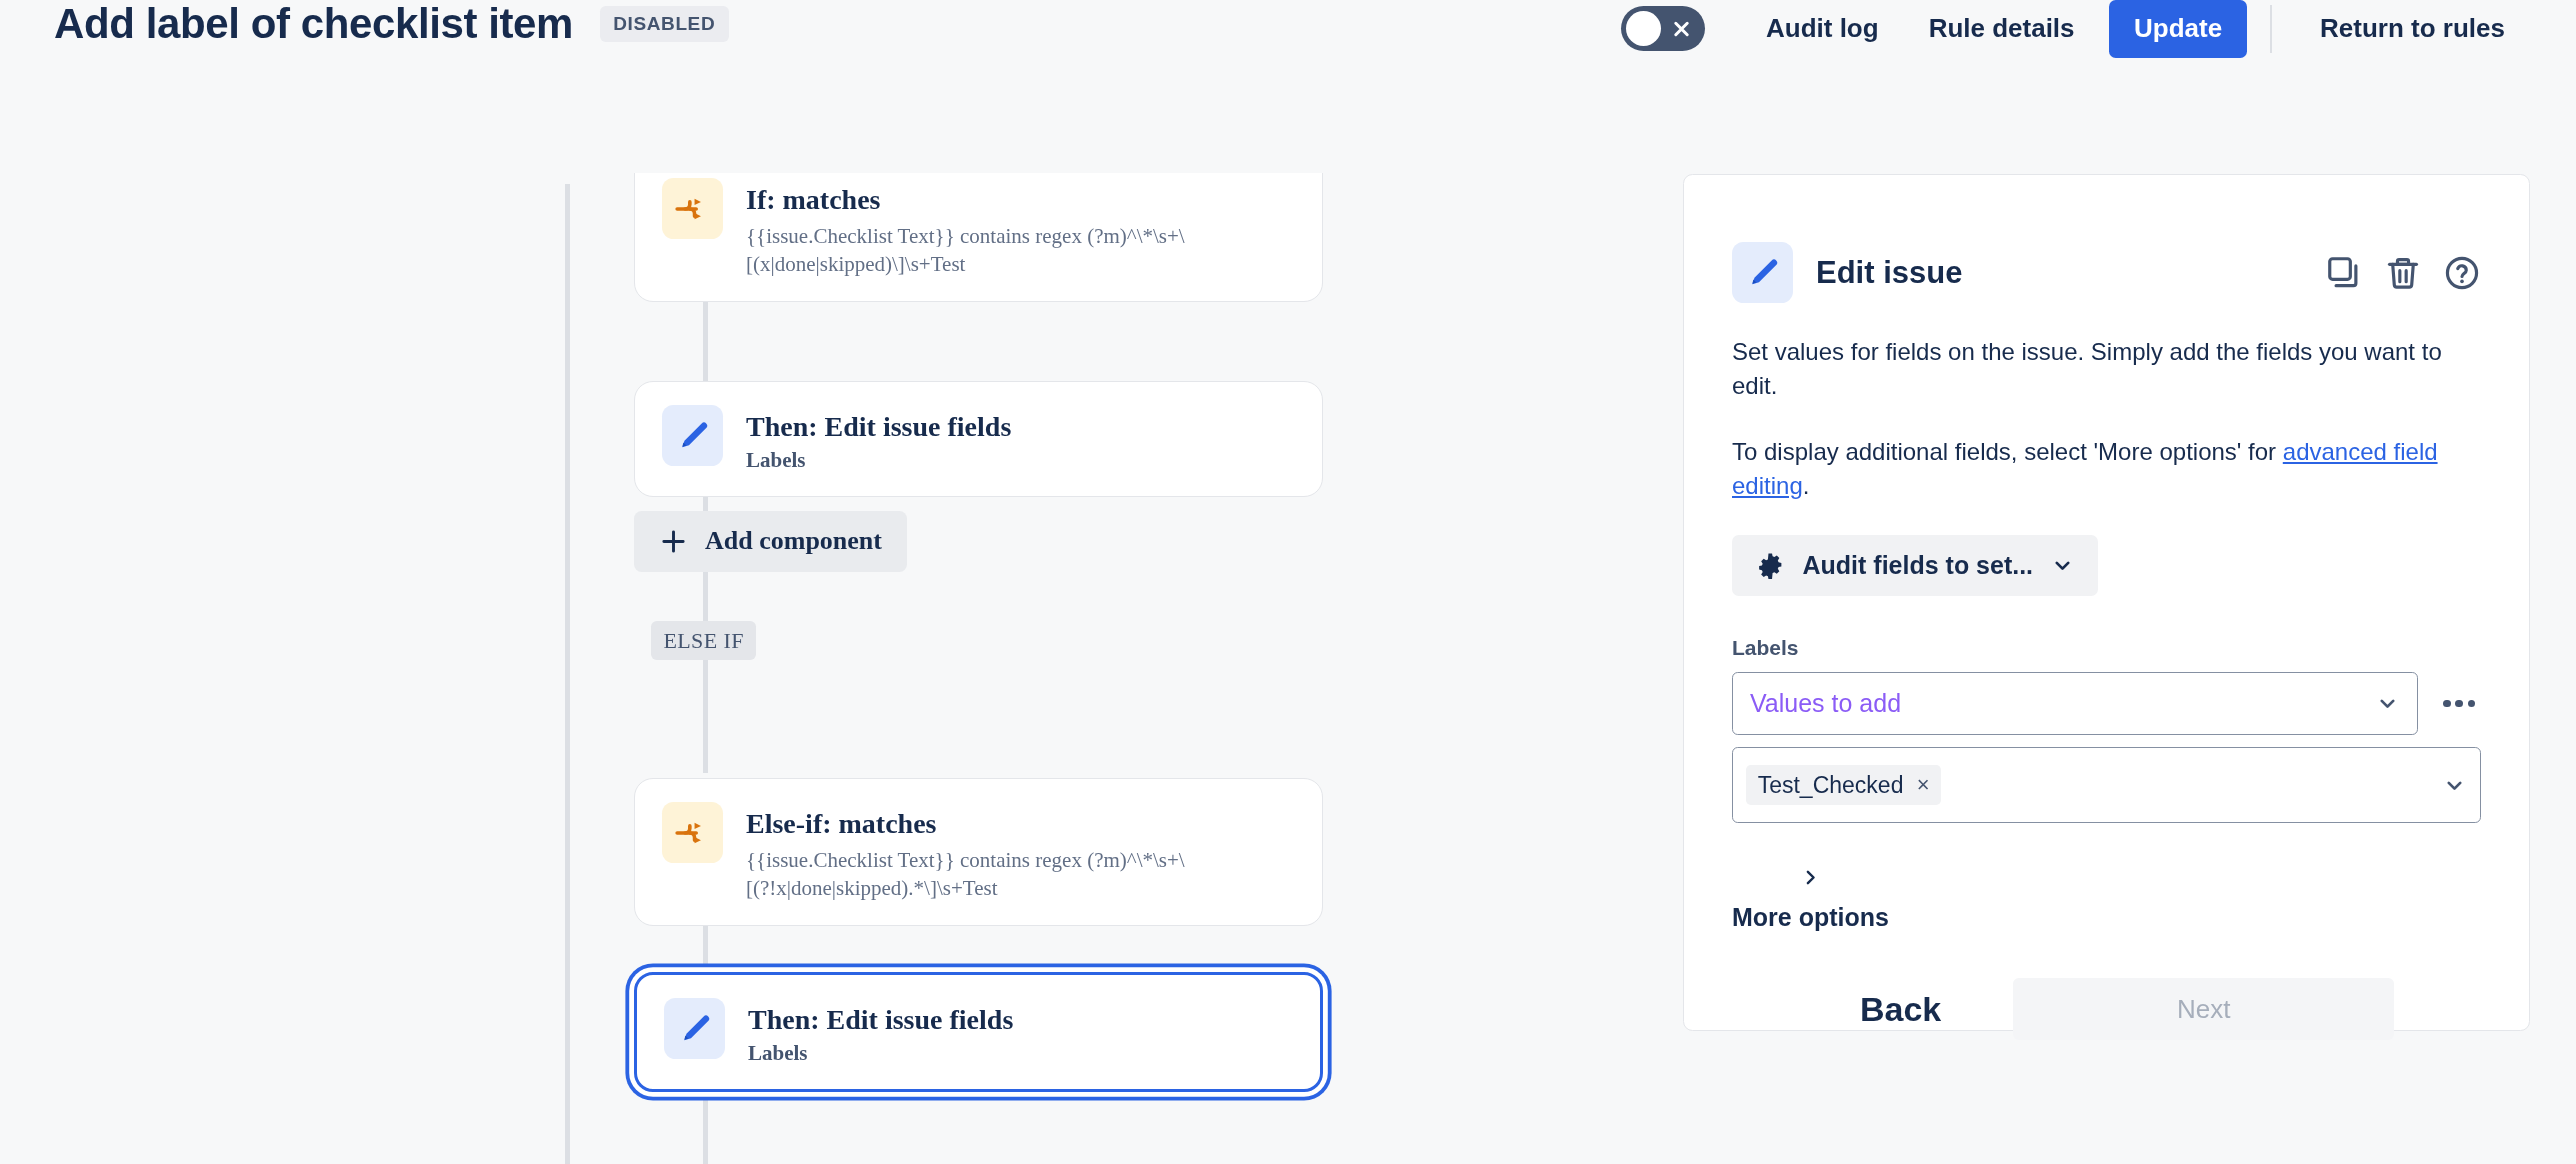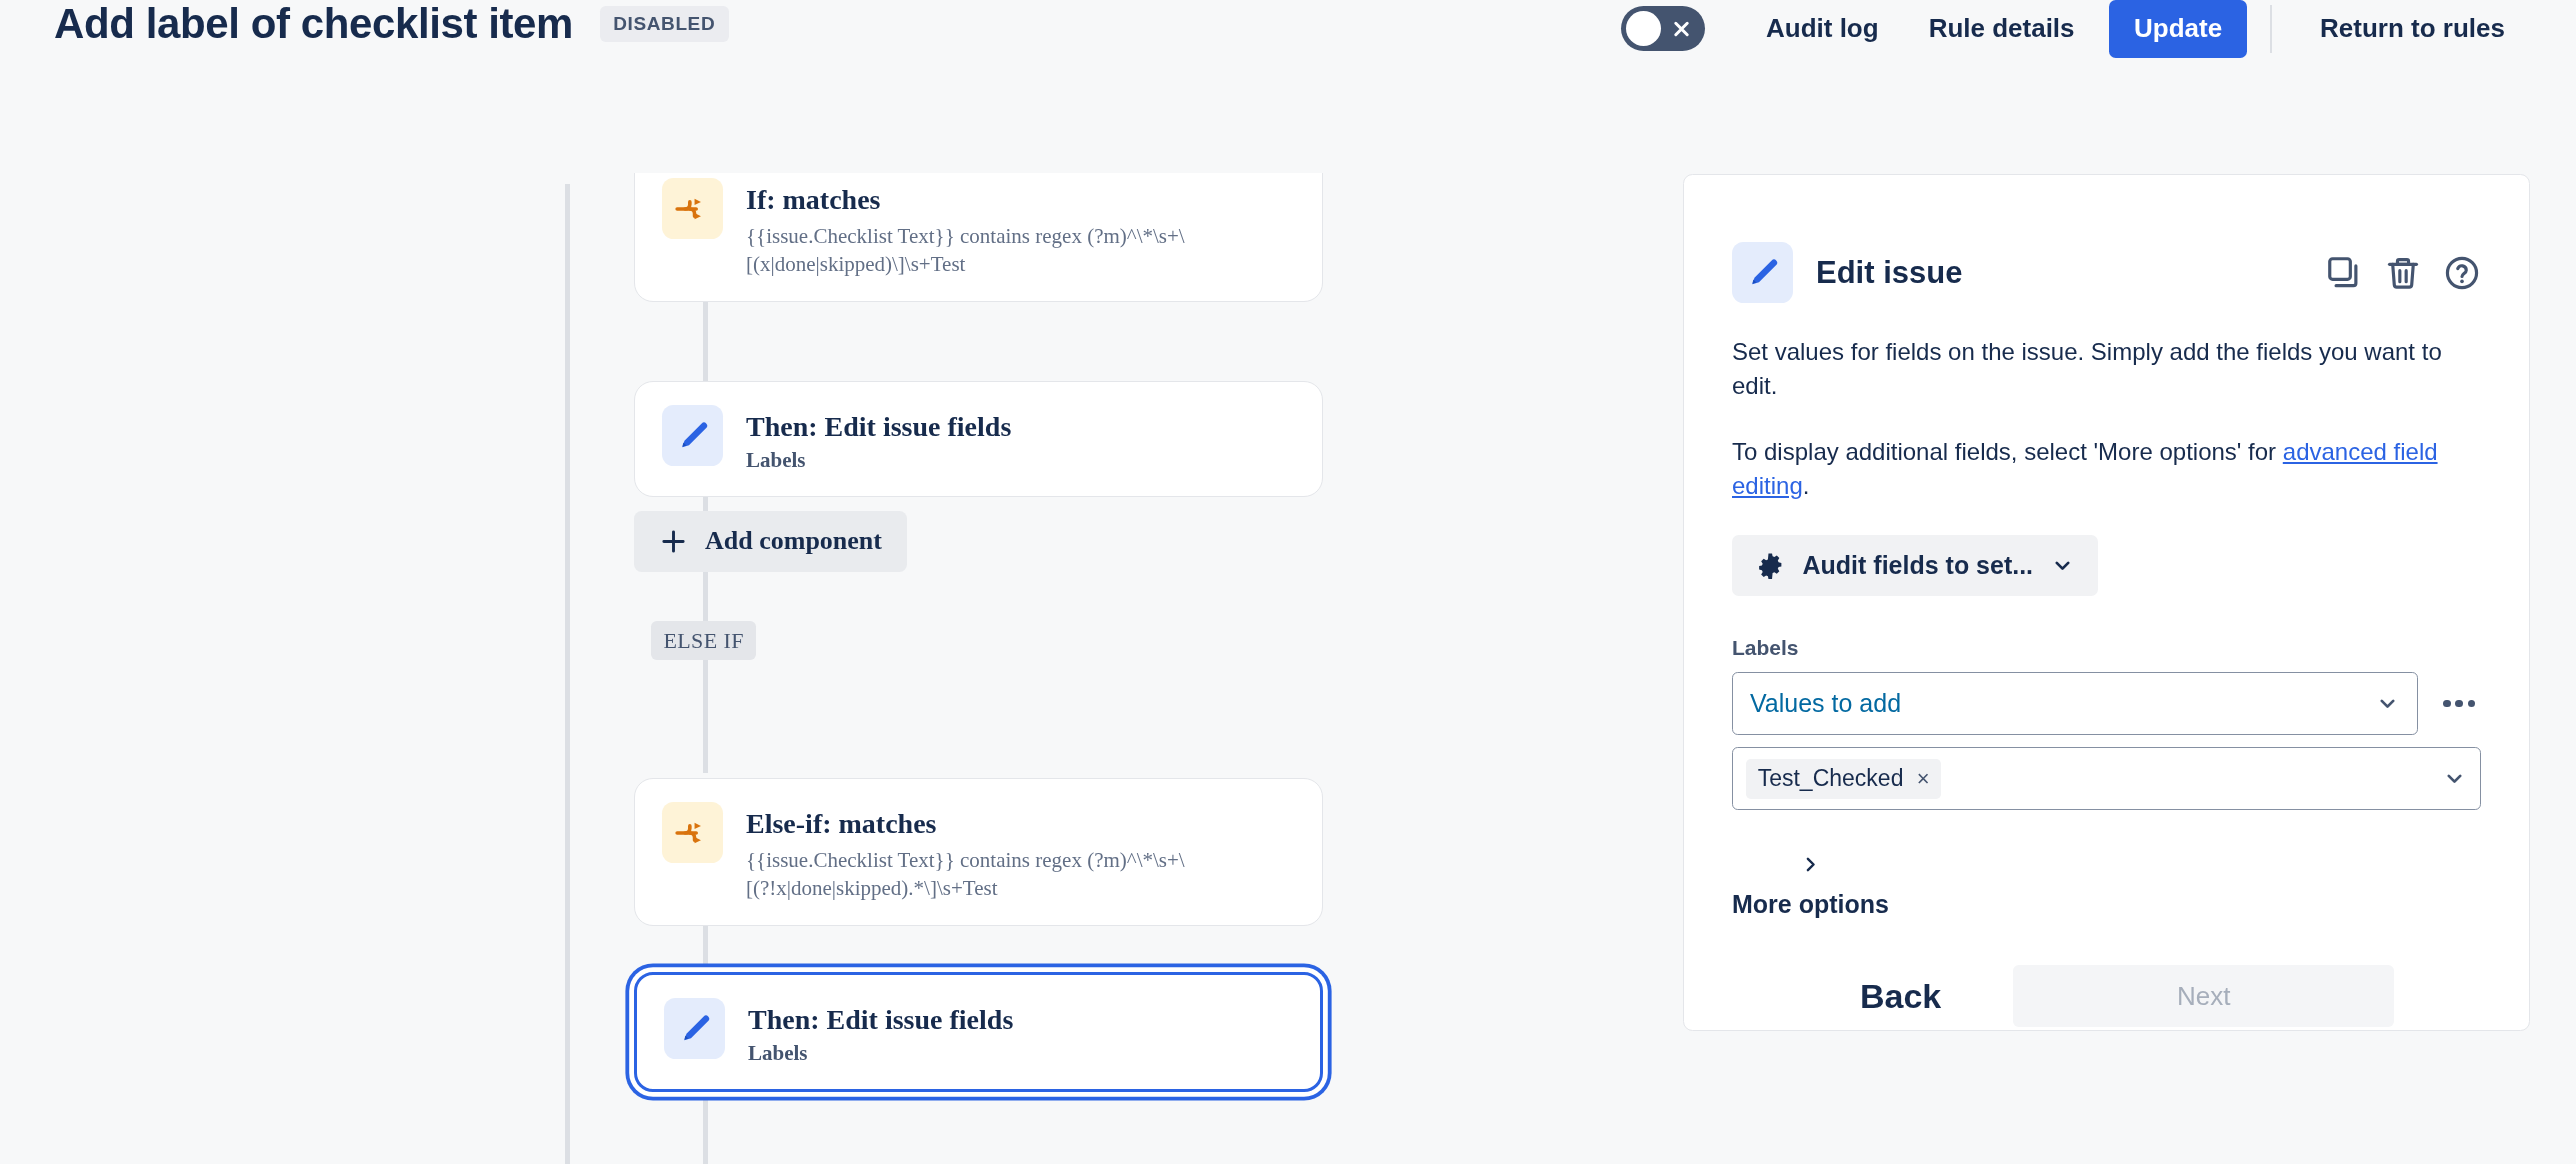--- a/index.html
+++ b/index.html
@@ -152,30 +152,30 @@
   .field-label {
     font-size: 21px; font-weight: 700; color: #44546F;
     margin-top: 40px; margin-bottom: 11.4px;
   }
   .select-row { display: flex; align-items: center; gap: 19px; }
   .select-box {
     flex: 1; height: 63px; border: 1.9px solid #8590A2;
     border-radius: 5.7px; background: #FFFFFF;
     display: flex; align-items: center; padding: 0 17px; cursor: pointer;
   }
-  .select-placeholder { font-size: 25px; color: #0369a1; }
+  .select-placeholder { font-size: 25px; color: #8b5cf6; }
   .select-caret { margin-left: auto; display: flex; }
   .more-dots {
     display: flex; align-items: center; gap: 4.8px;
     padding: 9.5px 5.7px; cursor: pointer;
   }
   .more-dots i { width: 7.6px; height: 7.6px; border-radius: 50%; background: #44546F; display: block; }
 
   .select-box-2 {
-    margin-top: 12.4px; height: 63px; width: 100%;
+    margin-top: 12.4px; height: 76px; width: 100%;
     border: 1.9px solid #8590A2; border-radius: 5.7px; background: #FFFFFF;
     display: flex; align-items: center; padding: 0 13.3px; cursor: pointer;
   }
   .tag {
     display: inline-flex; align-items: center; gap: 13.3px;
     background: #F1F2F4; border-radius: 4.8px; padding: 6.7px 11.4px;
   }
   .tag-label { font-size: 23px; color: #172B4D; }
   .tag-x { font-size: 22px; color: #44546F; cursor: pointer; line-height: 1; }
 

